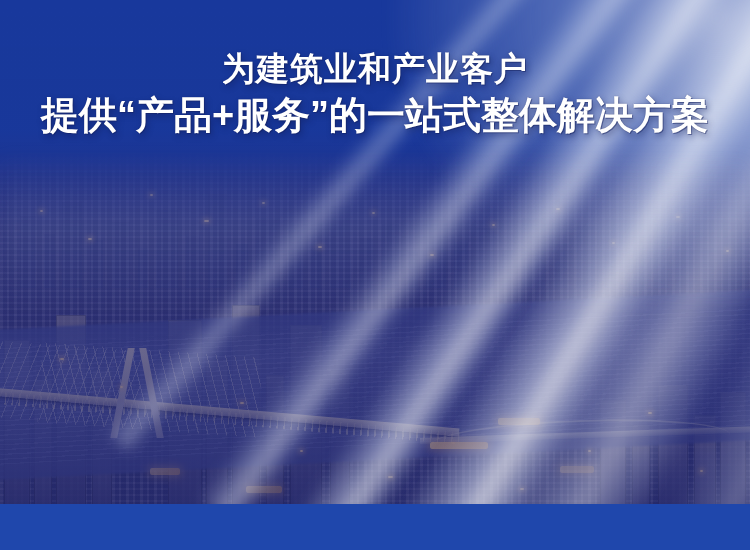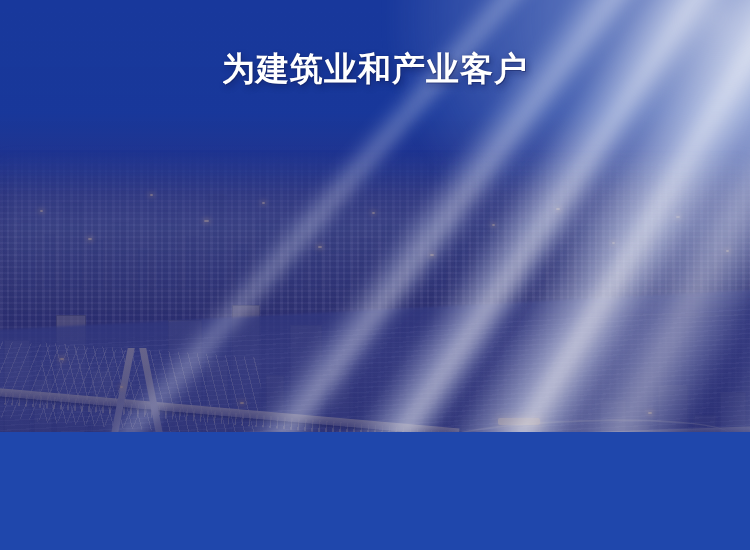--- a/index.html
+++ b/index.html
@@ -1,20 +1,20 @@
 <!DOCTYPE html>
 <html><head>
 <meta charset="utf-8">
 <style>
   * { margin:0; padding:0; box-sizing:border-box; }
   html,body { width:750px; height:550px; overflow:hidden; background:#1f47ac; }
   body { font-family:"Liberation Sans", sans-serif; }
 
   .banner{
-    position:relative; width:750px; height:432px; overflow:hidden;
+    position:relative; width:750px; height:504px; overflow:hidden;
     background:#1f47ac;
   }
 
   
   .sky{
     position:absolute; left:0; top:0; width:750px; height:260px;
     background:linear-gradient(180deg,#1f47ac 0%,#204aad 40%,#2a50ae 70%,#3b57ab 100%);
   }
 
   
@@ -369,15 +369,16 @@
     <span class="ray r1"></span>
     <span class="ray r2"></span>
     <span class="ray r3"></span>
     <span class="ray r5"></span>
     <span class="glow-corner"></span>
     <span class="haze"></span>
   </div>
 
   <div class="headline">
     <div class="title-line l1">为建筑业和产业客户</div>
+    <div class="title-line l2">提供“产品+服务”的一站式整体解决方案</div>
   </div>
 
 </div>
 
 </body></html>

